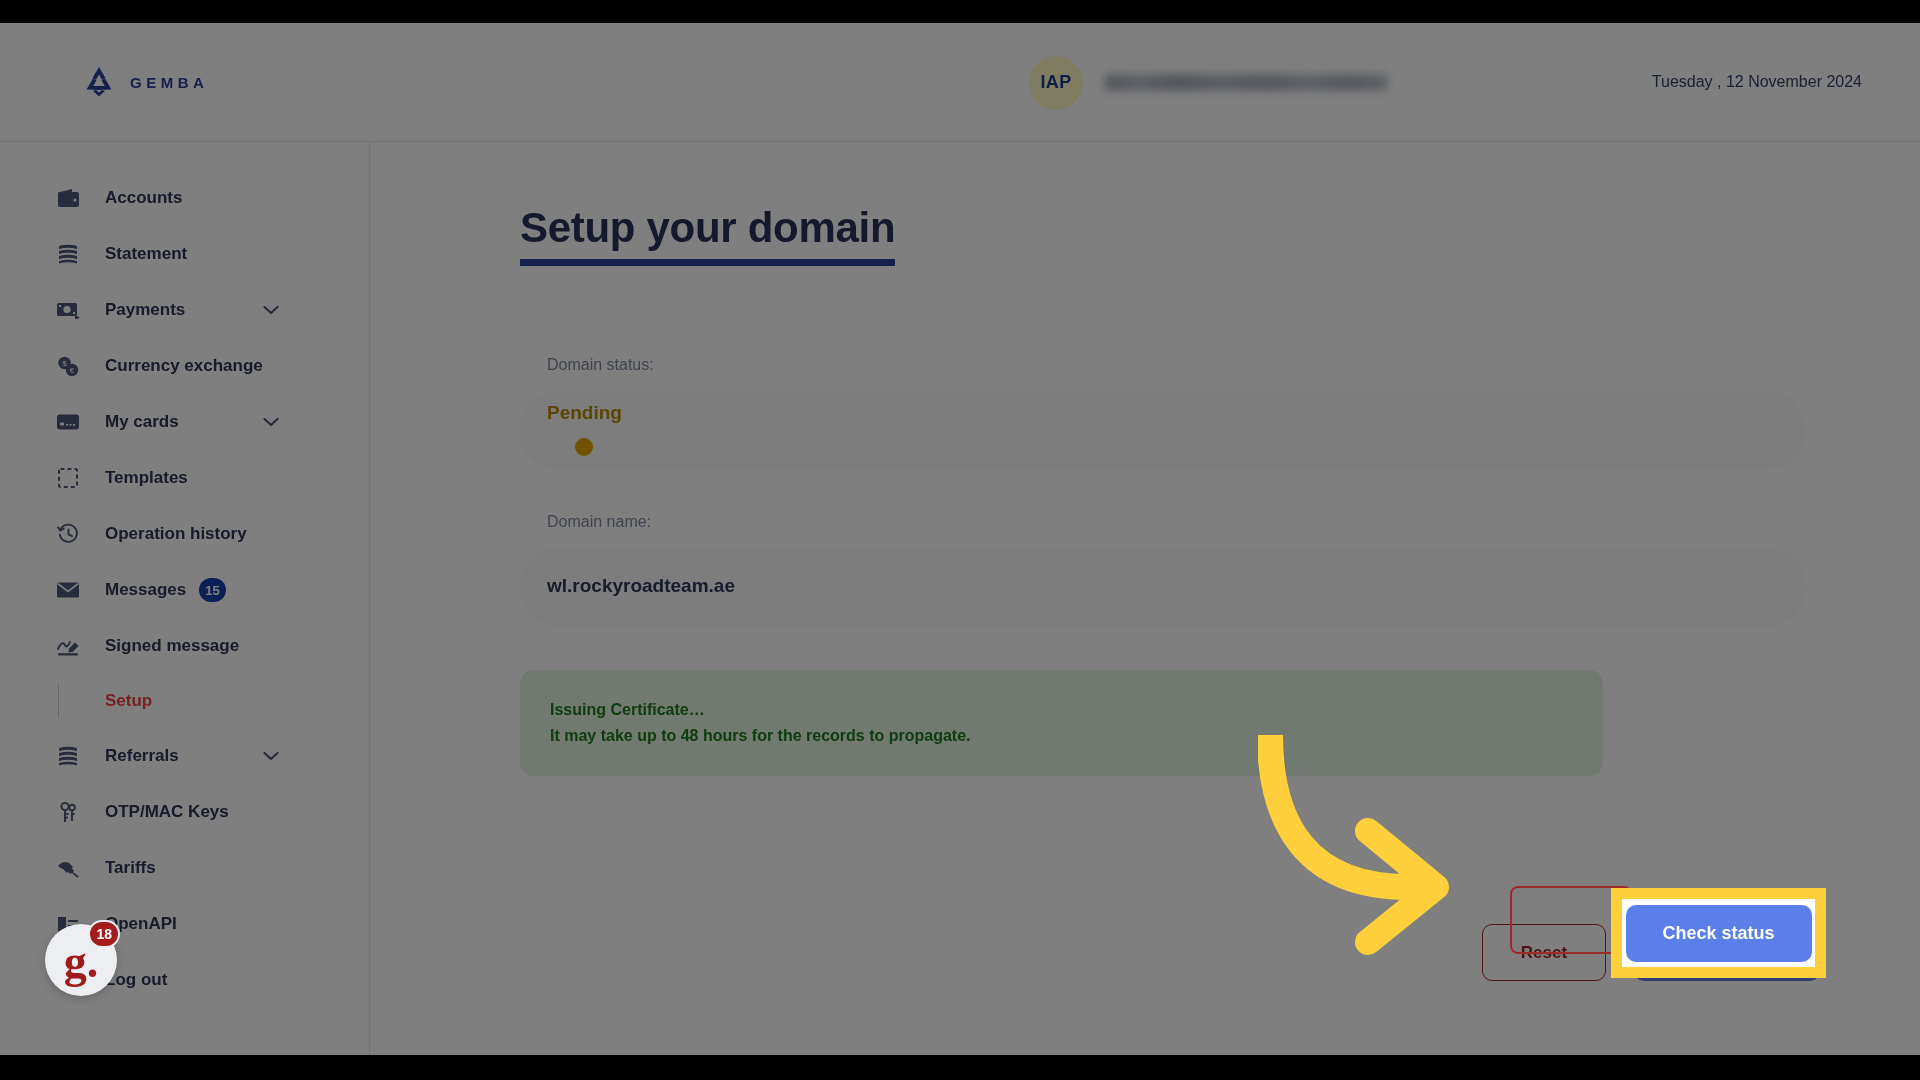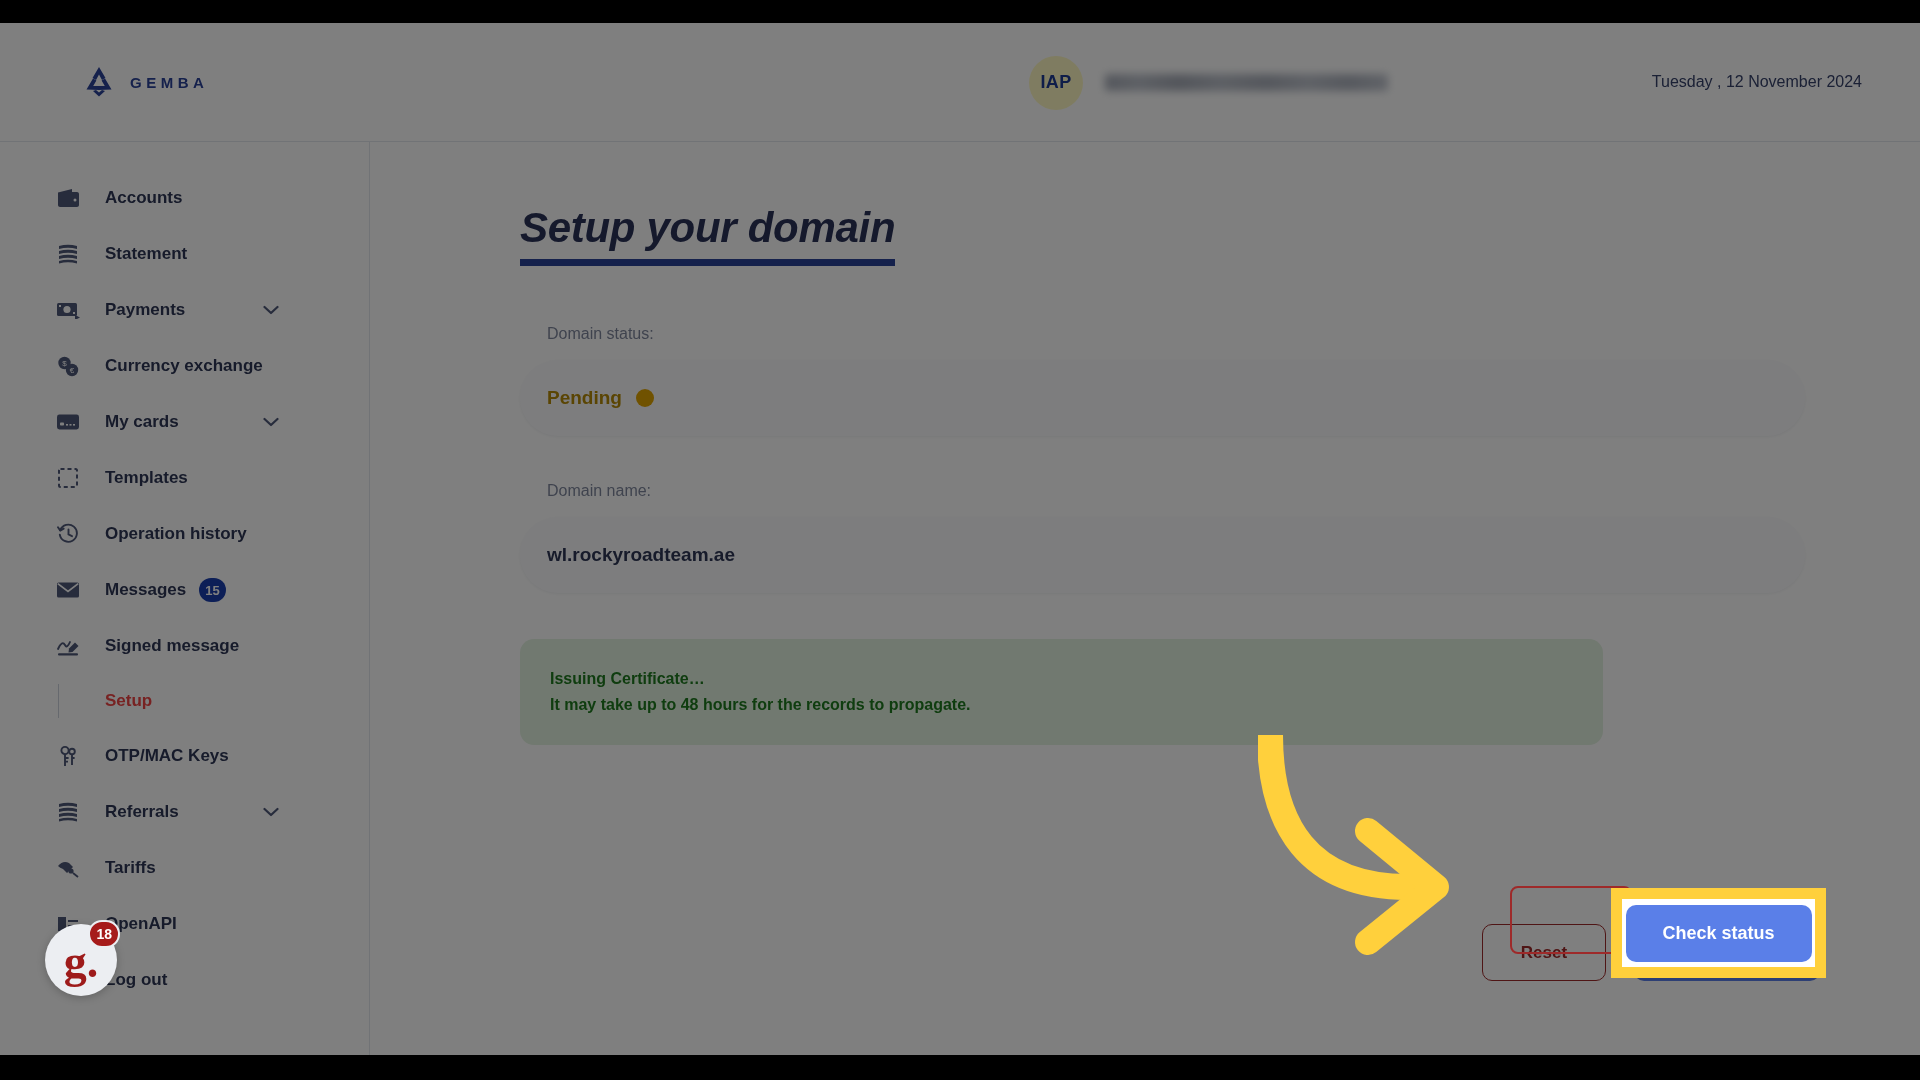--- a/index.html
+++ b/index.html
@@ -133,39 +133,38 @@
     background: #ffffff;
     padding: 62px 78px 0 150px;
     overflow: hidden;
   }
   #page-title {
     display: inline-block;
     font-size: 42px; font-weight: 700; color: #2b3359;
     letter-spacing: -0.3px;
     padding-bottom: 7px;
     border-bottom: 7px solid #2b4299;
-    margin-bottom: 59px;
-    font-style: italic;
+    margin-bottom: 90px;
   }
   .field-label {
     font-size: 16px; color: #7f879d;
     margin: 0 0 17px 27px;
   }
   .field-card {
     height: 76px; width: 1285px;
     background: #fbfbfd;
     border-radius: 38px;
     display: flex; align-items: center;
     padding-left: 27px;
     box-shadow: 0 1px 3px rgba(40,50,80,.07);
     margin-bottom: 46px;
   }
   #status-value {
     display: flex; align-items: center; gap: 14px;
-    font-size: 19px; font-weight: 700; color: #b58a07;
+    font-size: 19px; font-weight: 700; color: #b58a07; flex-direction: column;
   }
   #status-dot {
     width: 18px; height: 18px; border-radius: 50%;
     background: #e0a400; display: inline-block;
   }
   #domain-value {
     font-size: 19px; font-weight: 700; color: #2e3756;
   }
   #notice {
     width: 1083px; min-height: 97px;
@@ -390,45 +389,45 @@
         <span class="nav-label">Signed message</span>
       </div>
 
 
       <div class="nav-sub">
         <span class="nav-sub-label">Setup</span>
       </div>
 
       <div class="nav-item">
         <span class="nav-icon">
+          <svg width="24" height="22" viewBox="0 0 24 22" fill="currentColor">
+            <path d="M3 3 Q12 0.5 21 3 L21 6 Q12 3.5 3 6 Z"></path>
+            <path d="M3 8 Q12 5.5 21 8 L21 11 Q12 8.5 3 11 Z"></path>
+            <path d="M3 13 Q12 10.5 21 13 L21 16 Q12 13.5 3 16 Z"></path>
+            <path d="M3 18 Q12 15.5 21 18 L21 20.5 Q12 18 3 20.5 Z"></path>
+          </svg>
+        </span>
+        <span class="nav-label">Referrals</span>
+        <span class="nav-chevron">
+          <svg width="16" height="10" viewBox="0 0 16 10" fill="none" stroke="currentColor" stroke-width="2.2" stroke-linecap="round" stroke-linejoin="round">
+            <polyline points="1.5,2 8,8 14.5,2"></polyline>
+          </svg>
+        </span>
+      </div>
+
+      <div class="nav-item">
+        <span class="nav-icon">
           <svg width="22" height="23" viewBox="0 0 22 23" fill="none" stroke="currentColor" stroke-width="1.9">
             <circle cx="8" cy="5.5" r="3.6"></circle>
             <path d="M8 9.1 L8 21 M8 13 L11.6 13 M8 16.6 L11 16.6"></path>
             <circle cx="15" cy="6.5" r="2.8"></circle>
             <path d="M15 9.3 L15 20 M15 13 L17.6 13"></path>
           </svg>
         </span>
         <span class="nav-label">OTP/MAC Keys</span>
-      </div>
-
-      <div class="nav-item">
-        <span class="nav-icon">
-          <svg width="24" height="22" viewBox="0 0 24 22" fill="currentColor">
-            <path d="M3 3 Q12 0.5 21 3 L21 6 Q12 3.5 3 6 Z"></path>
-            <path d="M3 8 Q12 5.5 21 8 L21 11 Q12 8.5 3 11 Z"></path>
-            <path d="M3 13 Q12 10.5 21 13 L21 16 Q12 13.5 3 16 Z"></path>
-            <path d="M3 18 Q12 15.5 21 18 L21 20.5 Q12 18 3 20.5 Z"></path>
-          </svg>
-        </span>
-        <span class="nav-label">Referrals</span>
-        <span class="nav-chevron">
-          <svg width="16" height="10" viewBox="0 0 16 10" fill="none" stroke="currentColor" stroke-width="2.2" stroke-linecap="round" stroke-linejoin="round">
-            <polyline points="1.5,2 8,8 14.5,2"></polyline>
-          </svg>
-        </span>
       </div>
 
       <div class="nav-item">
         <span class="nav-icon">
           <svg width="24" height="22" viewBox="0 0 24 22" fill="currentColor">
             <path d="M2 9 Q7 3 13 6 L17 10 L11 16 L7 12 Q4 11 2 9 Z"></path>
             <circle cx="15" cy="14" r="2.6"></circle>
             <path d="M17 16 L22 20" stroke="currentColor" stroke-width="1.8"></path>
           </svg>
         </span>

